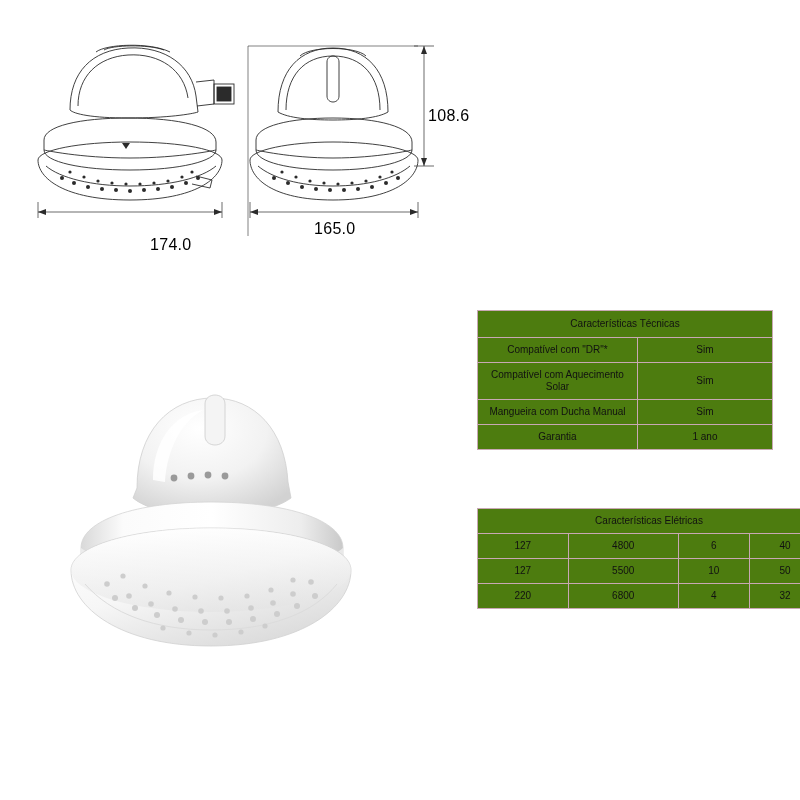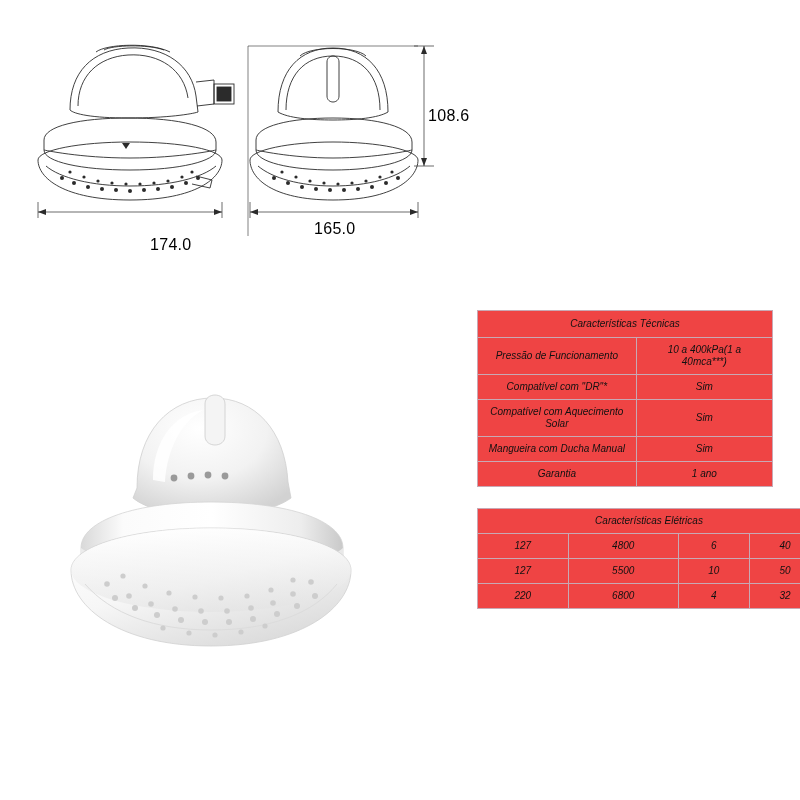--- a/index.html
+++ b/index.html
@@ -41,22 +41,21 @@
     top: 370px;
     width: 330px;
     height: 290px;
   }
 
   
   .spec-table {
     position: absolute;
     border-collapse: collapse;
     font-size: 10px;
-    background: #ef4444;
-    font-style: italic;
+    background: #4d7c0f;
   }
   .spec-table td, .spec-table th {
     border: 1px solid #c8a8b4;
     padding: 6px 8px;
     text-align: center;
     font-weight: normal;
     color: #111;
     line-height: 1.2;
   }
   .spec-table .title-row td {
@@ -300,24 +299,20 @@
   
   
 </div>
 
 <table class="spec-table" id="table-tecnicas">
   <tbody>
     <tr class="title-row">
       <td colspan="2">Características Técnicas</td>
     </tr>
     <tr>
-      <td class="label">Pressão de Funcionamento</td>
-      <td class="value">10 a 400kPa(1 a 40mca***)</td>
-    </tr>
-    <tr>
       <td class="label">Compatível com "DR"*</td>
       <td class="value">Sim</td>
     </tr>
     <tr>
       <td class="label">Compatível com Aquecimento Solar</td>
       <td class="value">Sim</td>
     </tr>
     <tr>
       <td class="label">Mangueira com Ducha Manual</td>
       <td class="value">Sim</td>

